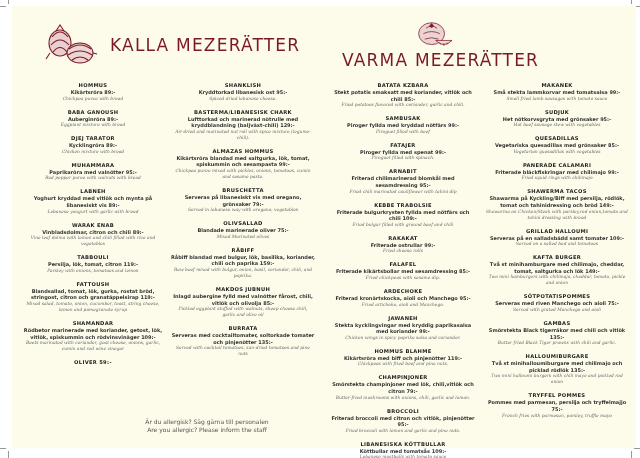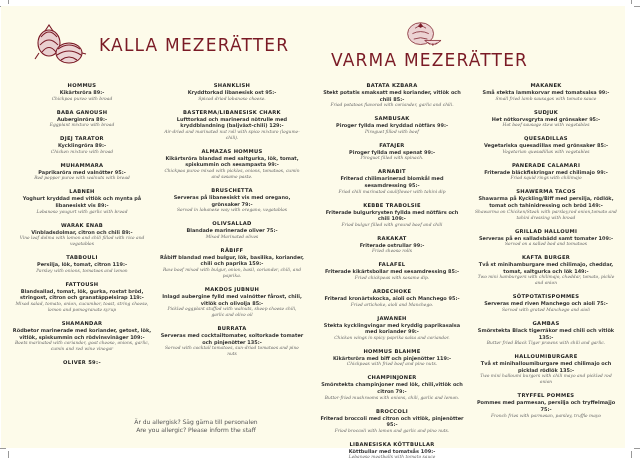--- a/index.html
+++ b/index.html
@@ -1,19 +1,19 @@
 <!DOCTYPE html>
 <html><head>
 <meta charset="utf-8">
 <style>
   * { box-sizing: border-box; margin: 0; padding: 0; }
   html, body { width: 640px; height: 458px; background: #ffffff; overflow: hidden; }
   body { position: relative; font-family: "DejaVu Sans", sans-serif; }
   .page {
-    position: absolute; left: 1px; top: 6px; width: 624px; height: 442px;
+    position: absolute; left: 12px; top: 6px; width: 624px; height: 442px;
     background: #fdfbea;
   }
   .crop { position: absolute; background: #999; }
   .half { position: absolute; top: 0; width: 312px; height: 442px; }
   .half.left { left: 0; }
   .half.right { left: 312px; }
   .header { position: absolute; top: 14px; height: 50px; display: flex; align-items: center; }
   .half.left .header { left: 32px; }
   .half.right .header { left: 18px; flex-direction: column; }
   .illus { width: 54px; height: 44px; margin-right: 12px; }

